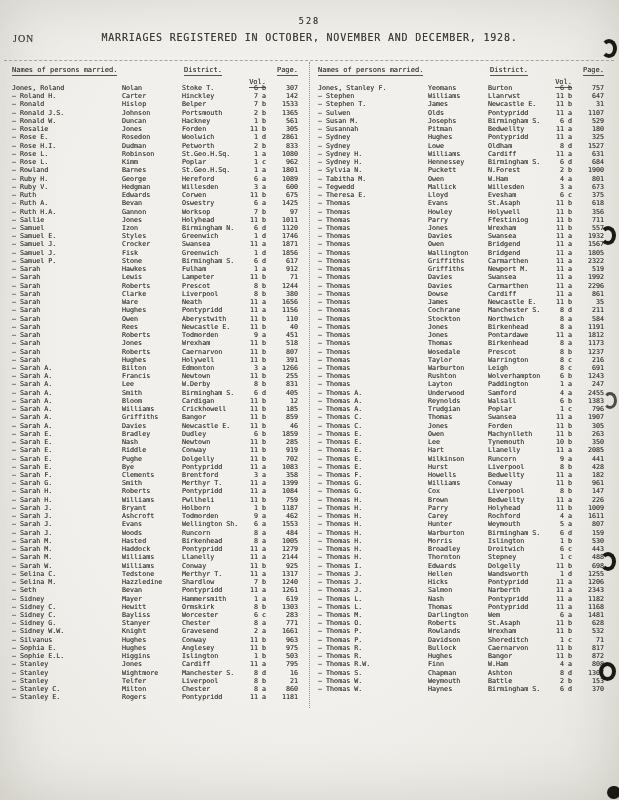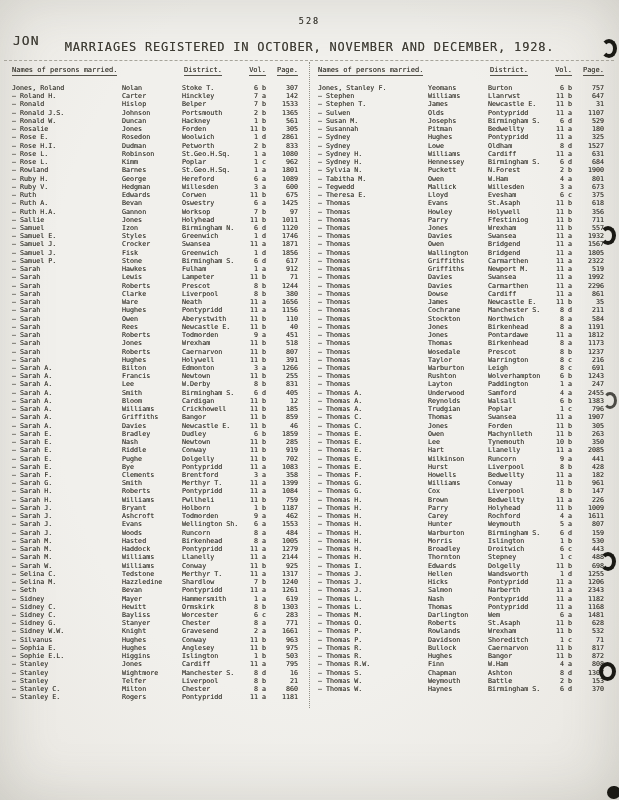--- a/index.html
+++ b/index.html
@@ -6,35 +6,35 @@
   .page{
     position:relative; width:619px; height:800px; overflow:hidden;
     background: radial-gradient(ellipse at 48% 42%, #f1f0ec 55%, #eceae5 82%, #e4e2dc 100%);
     box-shadow: inset 0 0 55px rgba(115,112,102,0.22);
     font-family:"DejaVu Sans Mono","Liberation Mono",monospace;
     color:#3e3c34;
   }
   .ink{ text-shadow:0 0 0.5px rgba(62,60,52,0.65); }
   .pageno{ position:absolute; top:16px; left:0; width:100%; text-align:center;
     font-size:8.5px; letter-spacing:2px; }
-  .sideword{ position:absolute; top:33px; left:13px; font-size:13px; letter-spacing:1px; }
-  .title{ position:absolute; top:40px; left:0; width:100%; text-align:center;
-    font-size:12px; letter-spacing:0.8px; }
+  .sideword{ position:absolute; top:33px; left:13px; font-size:10px; letter-spacing:1px;font-family:Liberation Serif, serif; }
+  .title{ position:absolute; top:32px; left:0; width:100%; text-align:center;
+    font-size:10px; letter-spacing:0.8px; }
   .toprule{ position:absolute; top:60px; left:4px; width:610px; border-top:1px dashed #a6a49a; }
   .divider{ position:absolute; top:62px; left:309px; height:646px; border-left:1px dotted #908e85; }
 
   .half{ position:absolute; top:66px; width:286px; }
   .half.left{ left:12px; }
   .half.right{ left:318px; }
 
   .hdr-row{ display:grid; grid-template-columns:110px 60px 58px 26px 32px;
     font-size:7px; height:18px; align-items:start; }
   .hdr-names{ grid-column:1 / span 2; text-align:left; }
   .hdr-district{ text-align:left; padding-left:2px; }
-  .hdr-vol{ text-align:right; }
+  .hdr-vol{ text-align:right;margin-top:12px; }
   .hdr-page{ text-align:right; }
   .hdr-row .u{ display:inline-block; border-bottom:1px solid #55534a; padding-bottom:1px; }
 
   .rows{ display:block; }
   .row{ display:grid; grid-template-columns:110px 60px 58px 26px 32px;
     height:8.24px; line-height:8.24px; font-size:6.7px; white-space:pre; }
   .cell{ overflow:visible; }
   .c-vol{ text-align:right; }
   .c-page{ text-align:right; }
 

